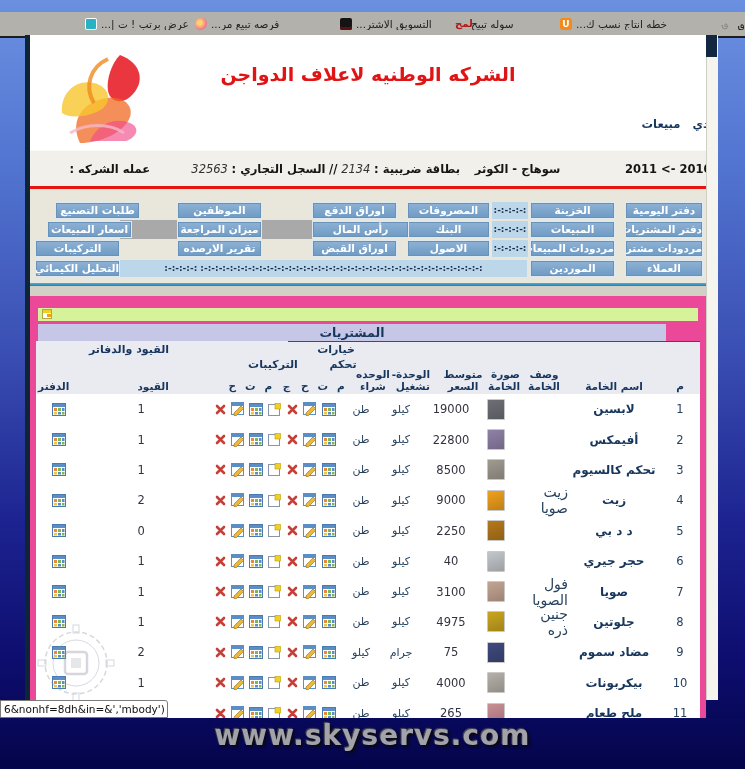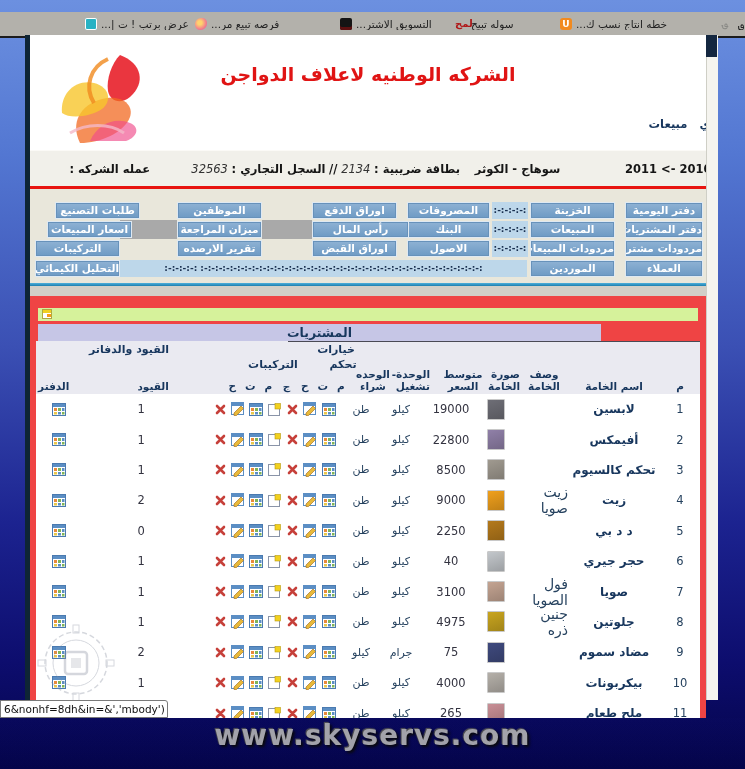--- a/index.html
+++ b/index.html
@@ -16,46 +16,46 @@
   .fav-mark-red{background:transparent;color:#b01818;font-size:10px;font-weight:bold;line-height:12px;text-align:center;}
   .fav-square-orange{background:#f28a1e;color:#fff;font-size:9px;font-weight:bold;text-align:center;line-height:12px;border-radius:3px;}
   .fav-ghost{color:#8a8a86;font-size:10px;}
 
   
   #leftedge{position:absolute;left:25px;top:35px;width:5px;height:683px;background:#0e2535;}
   #rightstrip{position:absolute;left:706px;top:35px;width:11px;height:665px;background:#f5f4ef;border-left:1px solid #cfcfc6;}
   #cornerbox{position:absolute;left:701px;top:35px;width:16px;height:22px;background:#142740;}
 
   
-  #page{position:absolute;left:30px;top:35px;width:676px;height:683px;background:#ef4444;direction:rtl;overflow:hidden;}
+  #page{position:absolute;left:30px;top:35px;width:676px;height:683px;background:#ec4899;direction:rtl;overflow:hidden;}
   #pageheader{position:absolute;left:0;top:0;width:676px;height:115px;background:#fff;}
   #logo{position:absolute;right:556px;left:auto;top:18px;width:100px;height:92px;}
   #apptitle{position:absolute;left:0;top:28px;width:676px;text-align:center;color:#e01414;font-weight:bold;font-size:19px;}
-  .menuitem{position:absolute;top:82px;font-size:11.5px;font-weight:bold;color:#17365d;cursor:pointer;margin-left:7px;}
+  .menuitem{position:absolute;top:82px;font-size:11.5px;font-weight:bold;color:#17365d;cursor:pointer;}
 
   #infobar{position:absolute;left:0;top:115px;width:676px;height:36px;background:#f1f0ea;border-top:1px solid #fbfaf6;}
   #infobar .ib{position:absolute;top:0;height:36px;line-height:36px;font-size:11.5px;color:#151515;white-space:nowrap;}
   .ibold{font-weight:bold;}
   .ival{font-style:italic;color:#333;direction:ltr;unicode-bidi:embed;}
   #redline{position:absolute;left:0;top:151px;width:676px;height:3px;background:#e81410;}
 
   #nav{position:absolute;left:0;top:154px;width:676px;height:94px;background:#e9e7db;}
   .navbtn{position:absolute;height:17px;background:linear-gradient(#8fb2d4,#6d9ac4);border:1px solid #dfe9f2;
           box-shadow:inset 0 0 0 1px #6792bb;color:#fff;font-size:10.5px;font-weight:bold;text-align:center;
           line-height:15px;white-space:nowrap;overflow:hidden;cursor:pointer;box-sizing:border-box;}
   .navsep{position:absolute;height:17px;background:#bdd7ea;color:#1a3050;font-size:9px;font-weight:bold;
           text-align:center;line-height:17px;direction:ltr;overflow:hidden;white-space:nowrap;}
   .navgray{position:absolute;height:19px;background:#a9a9a9;}
   #tealline{position:absolute;left:0;top:248px;width:676px;height:3px;background:linear-gradient(#4fb0dc,#1b7fae);}
   #grayband{position:absolute;left:0;top:251px;width:676px;height:10px;background:#d2cfc7;}
 
   
   #greenbar{position:absolute;left:8px;top:273px;width:660px;height:13px;background:#d6f29b;}
   #greenbar .gicon{position:absolute;left:4px;top:1px;cursor:pointer;}
-  #captionbar{position:absolute;left:8px;top:289px;width:563px;height:17px;background:#c6c6e6;
+  #captionbar{position:absolute;left:8px;top:289px;width:628px;height:17px;background:#c6c6e6;
               text-align:center;font-size:12.5px;font-weight:bold;color:#17375d;line-height:17px;}
   #thead{position:absolute;left:6px;top:306px;width:664px;height:53px;background:#eaeaf1;}
   #thead .hline{position:absolute;left:252px;top:0;width:412px;height:1px;background:#4a4a55;}
   .glabel{position:absolute;text-align:center;font-size:11px;font-weight:bold;color:#17365d;white-space:nowrap;}
   #hcols{position:absolute;left:0;bottom:2px;width:664px;display:flex;direction:rtl;align-items:flex-end;}
   .hc{flex:none;text-align:center;font-size:10.5px;font-weight:bold;color:#17365d;line-height:12px;}
   #rows{position:absolute;left:6px;top:359px;width:664px;height:324px;overflow:hidden;background:#fff;}
   .tr{height:30.4px;display:flex;direction:rtl;align-items:center;}
   .td{flex:none;display:flex;align-items:center;justify-content:center;height:100%;}
   .t-num{font-size:11.5px;color:#26425f;}

